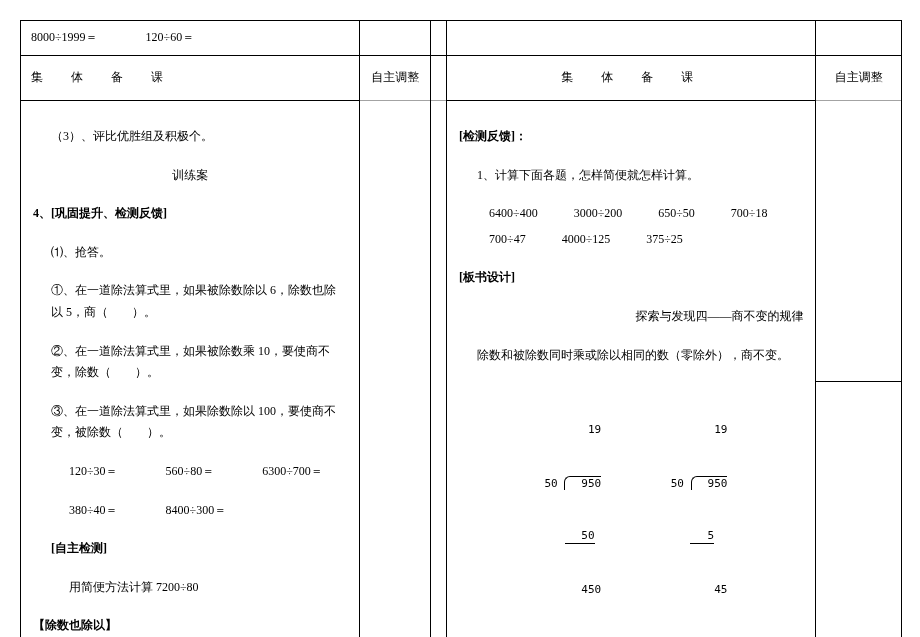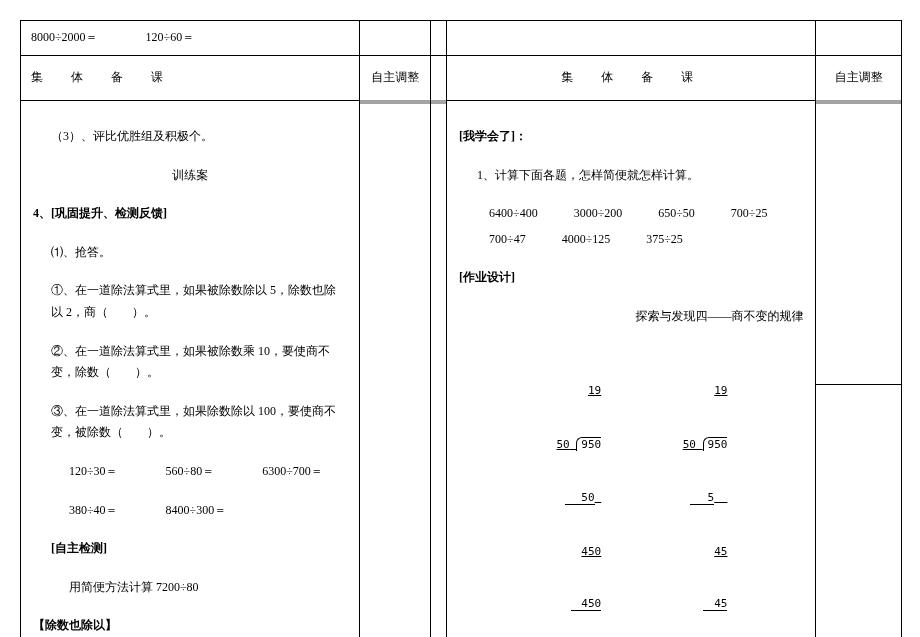--- a/index.html
+++ b/index.html
@@ -36,21 +36,21 @@
   .header-row {
     border-bottom: 1px solid #000;
     padding: 10px 10px;
     text-align: left;
     letter-spacing: 8px;
     height: 24px;
     display: flex;
     align-items: center;
   }
   .header-adj {
-    border-bottom: 4px solid #a3a3a3;
+    border-bottom: 1px solid #a3a3a3;
     padding: 10px 4px;
     text-align: center;
     height: 24px;
     display: flex;
     align-items: center;
     justify-content: center;
     letter-spacing: 0;
   }
   .body-cell {
     padding: 8px 12px;
@@ -70,44 +70,44 @@
     font-family: monospace;
     font-size: 11px;
     margin: 6px 0;
   }
   .longdiv { text-align: right; white-space: pre; }
   .ld-quot { padding-left: 28px; }
   .ld-bracket {
     border-top: 1px solid #000;
     border-left: 1px solid #000;
     border-top-left-radius: 6px;
-    padding-left: 4px;
+    padding-left: 16px;
     display: inline-block;
   }
-  .ld-row { line-height: 1.2; text-decoration: underline; }
+  .ld-row { line-height: 1.2; }
   .ld-sub { border-bottom: 1px solid #000; display: inline-block; min-width: 30px; }
 
   .blank { display: inline-block; border-bottom: 1px solid #000; min-width: 50px; height: 12px; vertical-align: baseline; }
   .col-main-right .body-cell.hw { border-bottom: 1px solid #000; }
   .col-adj-right .hw-match { border-bottom: 1px solid #000; height: 280px; }
 </style>
 </head>
 <body>
 
 <div class="page">
 
   <div class="col col-main-left">
-    <div class="top-row">8000÷2000＝　　　　120÷60＝</div>
+    <div class="top-row">8000÷1999＝　　　　120÷60＝</div>
     <div class="header-row">集　体　备　课</div>
     <div class="body-cell">
       <div class="para indent1">（3）、评比优胜组及积极个。</div>
       <div class="section-title">训练案</div>
       <div class="para bold">4、[巩固提升、检测反馈]</div>
       <div class="para indent1">⑴、抢答。</div>
-      <div class="para indent1">①、在一道除法算式里，如果被除数除以 5，除数也除以 2，商（　　）。</div>
+      <div class="para indent1">①、在一道除法算式里，如果被除数除以 6，除数也除以 5，商（　　）。</div>
       <div class="para indent1">②、在一道除法算式里，如果被除数乘 10，要使商不变，除数（　　）。</div>
       <div class="para indent1">③、在一道除法算式里，如果除数除以 100，要使商不变，被除数（　　）。</div>
       <div class="para indent2">120÷30＝　　　　560÷80＝　　　　6300÷700＝</div>
       <div class="para indent2">380÷40＝　　　　8400÷300＝</div>
       <div class="para indent1 bold">[自主检测]</div>
       <div class="para indent2">用简便方法计算 7200÷80</div>
       <div class="para bold">【除数也除以】</div>
 
     </div>
   </div>
@@ -121,26 +121,27 @@
   <div class="col col-spacer">
     <div class="top-row"></div>
     <div class="header-adj"></div>
   </div>
 
   <div class="col col-main-right">
     <div class="top-row"></div>
     <div class="header-row" style="justify-content:center">集　体　备　课</div>
 
     <div class="body-cell hw">
-      <div class="para bold">[我学会了]：</div>
+      <div class="para bold">[检测反馈]：</div>
       <div class="para indent1">1、计算下面各题，怎样简便就怎样计算。</div>
-      <div class="hw-line">6400÷400　　　3000÷200　　　650÷50　　　700÷25</div>
+      <div class="hw-line">6400÷400　　　3000÷200　　　650÷50　　　700÷18</div>
       <div class="hw-line">700÷47　　　4000÷125　　　375÷25</div>
-      <div class="para bold">[作业设计]</div>
+      <div class="para bold">[板书设计]</div>
       <div class="para center">探索与发现四——商不变的规律</div>
+      <div class="para indent1">除数和被除数同时乘或除以相同的数（零除外），商不变。</div>
 
       <div class="longdiv-wrap">
         <div class="longdiv">
           <div class="ld-row ld-quot">19</div>
           <div class="ld-row"><span>50</span> <span class="ld-bracket">950</span></div>
           <div class="ld-row"><span class="ld-sub">50</span> </div>
           <div class="ld-row">450</div>
           <div class="ld-row"><span class="ld-sub">450</span></div>
           
         </div>

